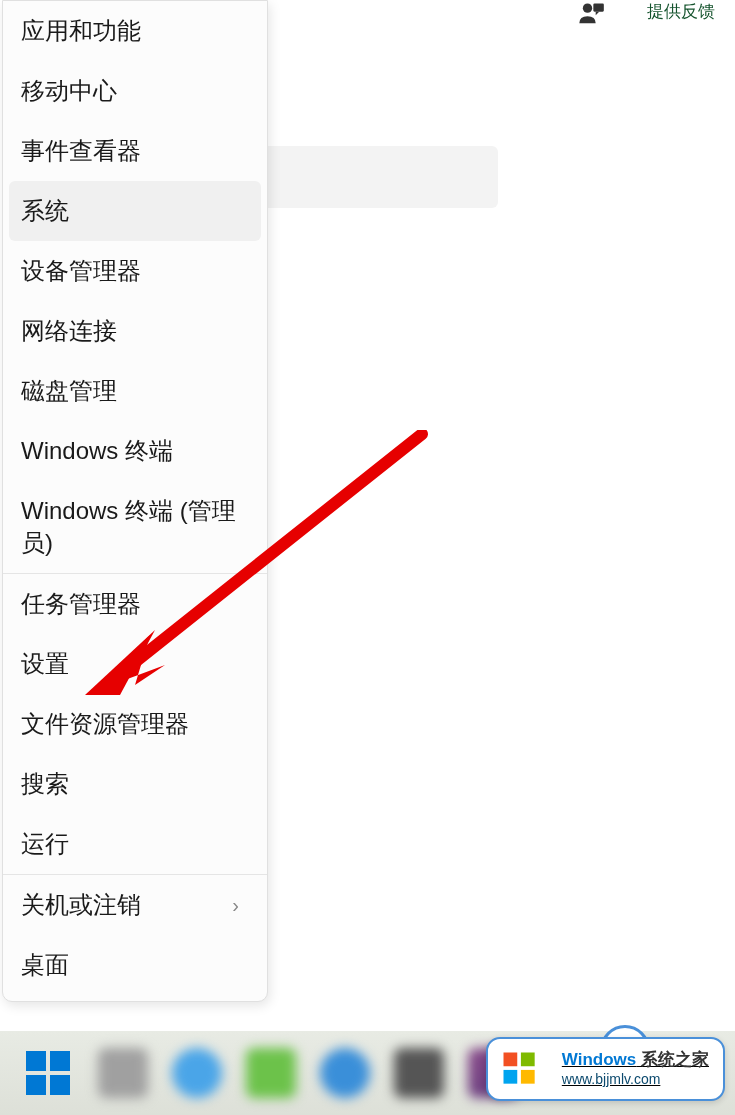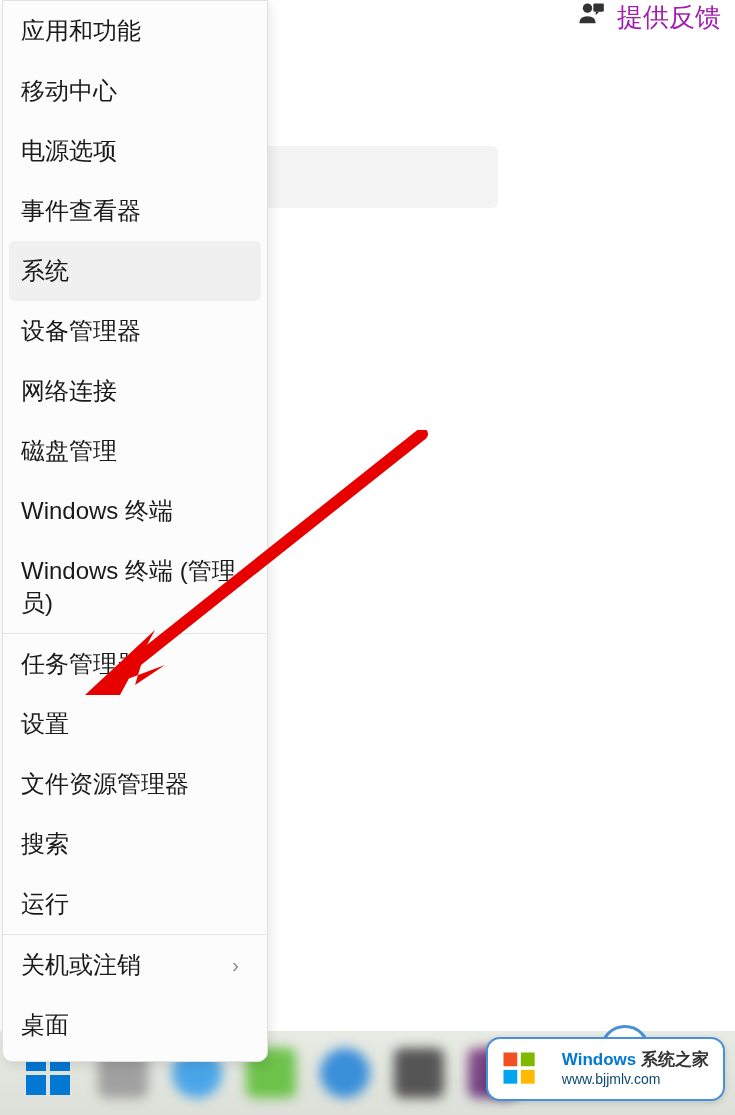--- a/index.html
+++ b/index.html
@@ -28,23 +28,23 @@
       top: 146px;
       left: 40px;
       width: 458px;
       height: 62px;
       background: #f3f3f3;
       border-radius: 6px;
     }
     .feedback-link {
       position: absolute;
       top: 0px;
-      right: 14px;
-      color: #a21caf;
-      font-size: 26px;
+      right: 20px;
+      color: #14532d;
+      font-size: 17px;
       cursor: pointer;
     }
     .feedback-icon {
       position: absolute;
       top: 0px;
       right: 130px;
       width: 28px;
       height: 28px;
     }
     .feedback-icon svg {
@@ -142,20 +142,21 @@
       right: 10px;
       background: #ffffff;
       border: 2px solid #4a90d9;
       border-radius: 14px;
       padding: 8px 14px 8px 10px;
       display: flex;
       align-items: center;
       gap: 20px;
       z-index: 30;
       box-shadow: 0 2px 6px rgba(0,0,0,0.15);
+      text-decoration: underline;
     }
     .watermark-logo {
       width: 44px;
       height: 44px;
     }
     .watermark-text {
       display: flex;
       flex-direction: column;
       line-height: 1.2;
     }
@@ -196,23 +197,20 @@
   </span>
   <a class="feedback-link">提供反馈</a>
 </div>
 
 <div class="context-menu">
   <div class="menu-item">
     <span>应用和功能</span>
   </div>
   <div class="menu-item">
     <span>移动中心</span>
-  </div>
-  <div class="menu-item">
-    <span>电源选项</span>
   </div>
   <div class="menu-item">
     <span>事件查看器</span>
   </div>
   <div class="menu-item hovered">
     <span>系统</span>
   </div>
   <div class="menu-item">
     <span>设备管理器</span>
   </div>

